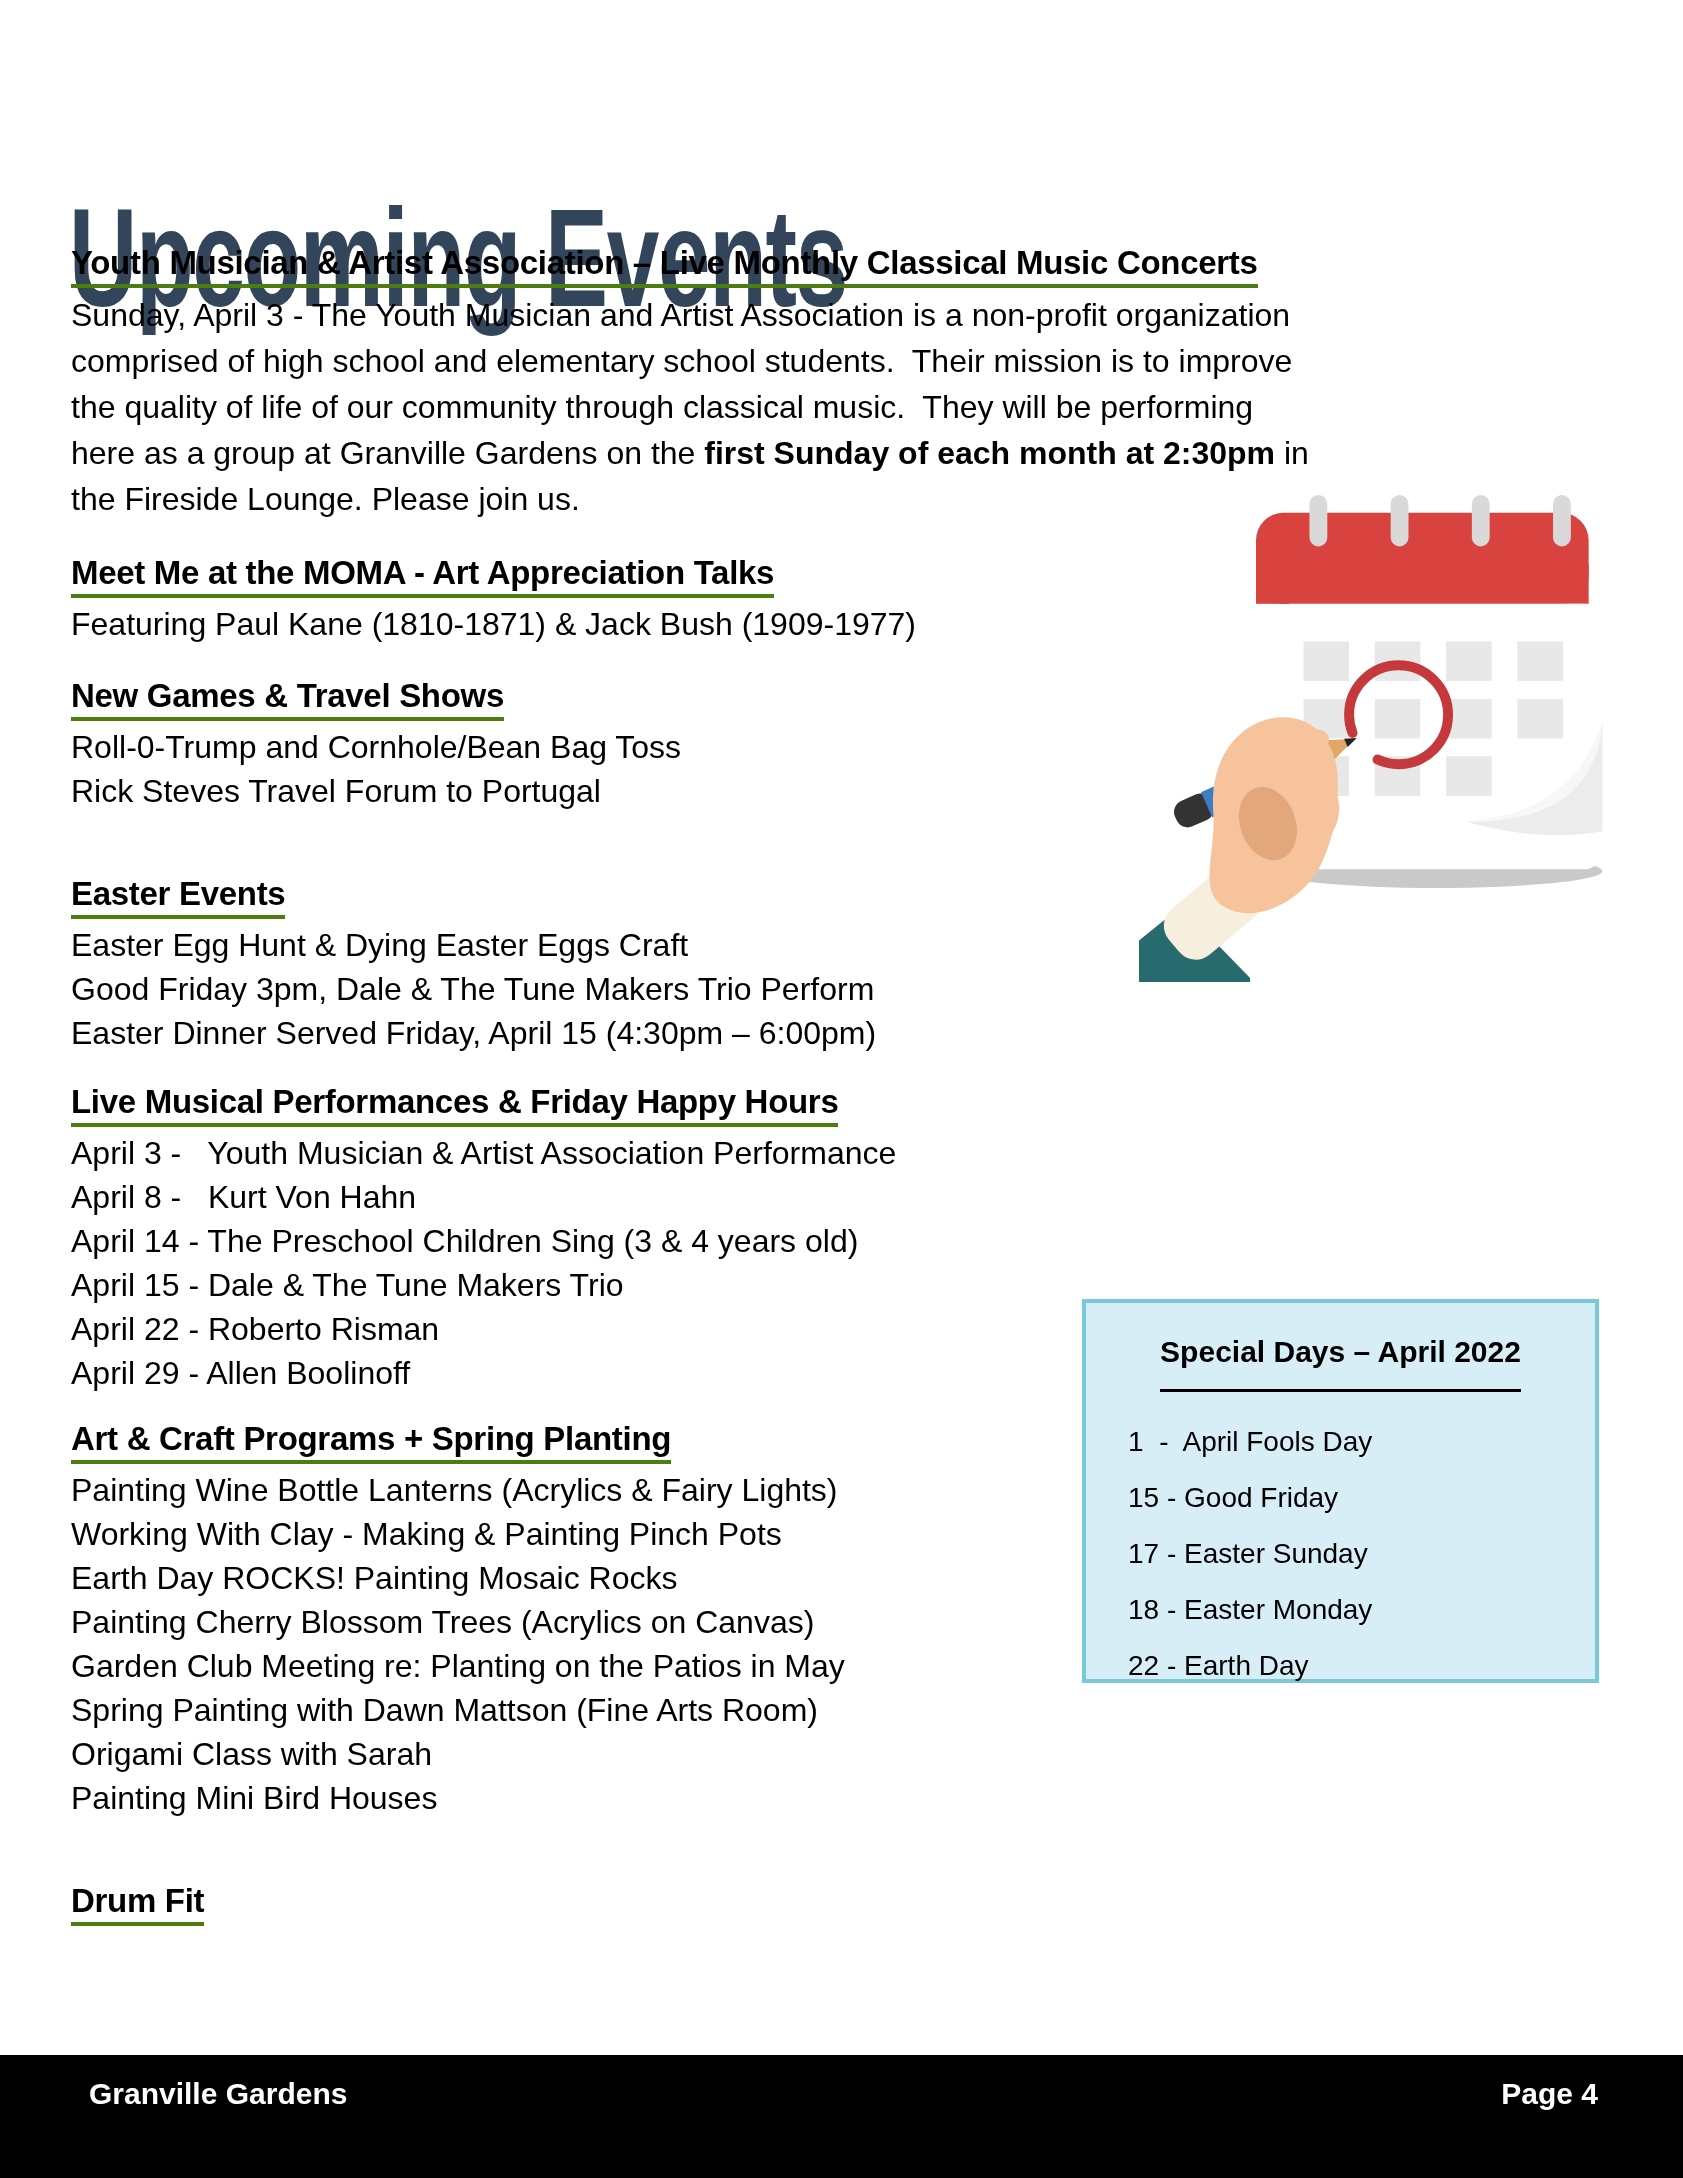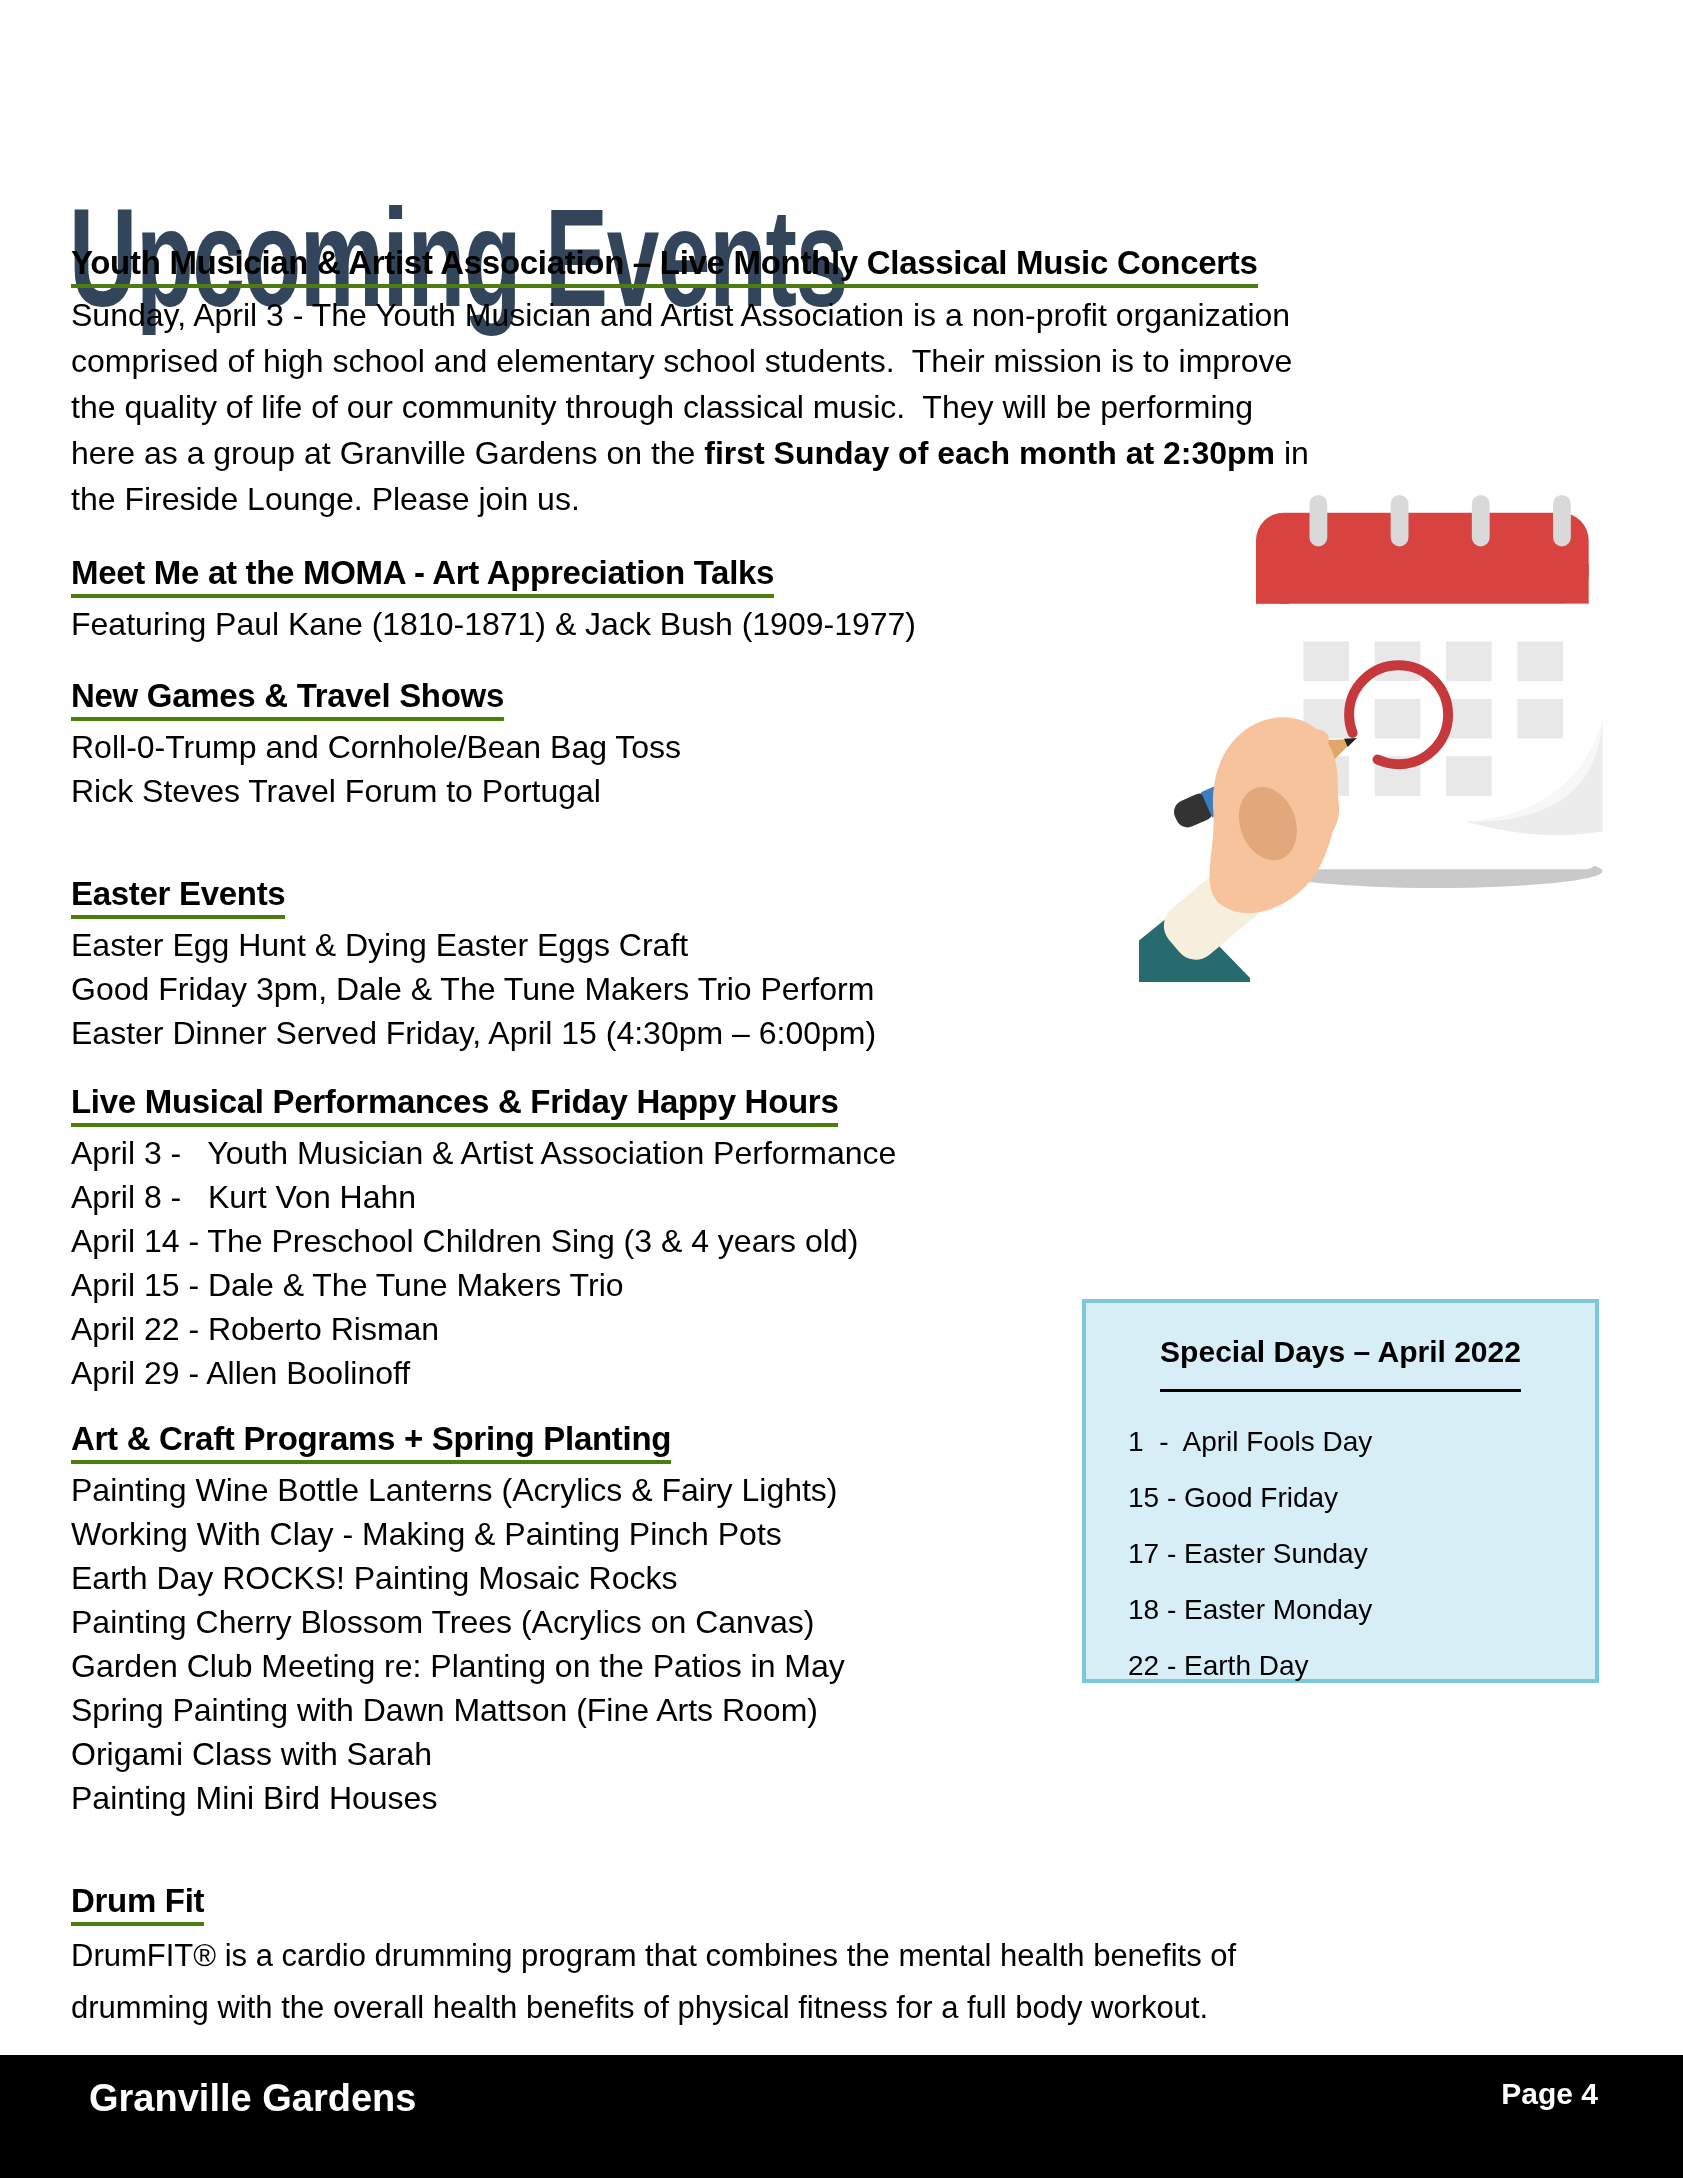--- a/index.html
+++ b/index.html
@@ -32,21 +32,21 @@
   .sp-title span{
     display:inline-block;font-weight:bold;font-size:30px;
     border-bottom:3px solid #000;padding-bottom:20px;white-space:pre;
   }
   .sp-items{margin:22px 0 0 42px;}
   .sp-line{font-size:28px;line-height:56px;white-space:pre;}
 
   .cal{position:absolute;left:1139px;top:487px;width:535px;height:495px;}
 
   .footer{position:absolute;left:0;top:2055px;width:1683px;height:123px;background:#000;}
-  .footer .fl{position:absolute;left:89px;top:22px;font-size:38px;font-weight:bold;color:#fff;}
+  .footer .fl{position:absolute;left:89px;top:22px;font-size:30px;font-weight:bold;color:#fff;}
   .footer .fr{position:absolute;right:85px;top:22px;font-size:30px;font-weight:bold;color:#fff;}
 </style>
 </head>
 <body>
 
 <h1 class="title">Upcoming Events</h1>
 
 <section class="sec" style="top:244px">
   <span class="hd">Youth Musician &amp; Artist Association – Live Monthly Classical Music Concerts</span>
   <div class="body para">
@@ -103,24 +103,20 @@
     <div class="line">Painting Cherry Blossom Trees (Acrylics on Canvas)</div>
     <div class="line">Garden Club Meeting re: Planting on the Patios in May</div>
     <div class="line">Spring Painting with Dawn Mattson (Fine Arts Room)</div>
     <div class="line">Origami Class with Sarah</div>
     <div class="line">Painting Mini Bird Houses</div>
   </div>
 </section>
 
 <section class="sec drum" style="top:1882px">
   <span class="hd">Drum Fit</span>
-  <div class="body">
-    <div class="line">DrumFIT® is a cardio drumming program that combines the mental health benefits of</div>
-    <div class="line">drumming with the overall health benefits of physical fitness for a full body workout.</div>
-  </div>
 </section>
 
 <aside class="special">
   <div class="sp-title">
     <span>Special Days – April 2022</span>
   </div>
   <div class="sp-items">
     <div class="sp-line">1  -  April Fools Day</div>
     <div class="sp-line">15 - Good Friday</div>
     <div class="sp-line">17 - Easter Sunday</div>

